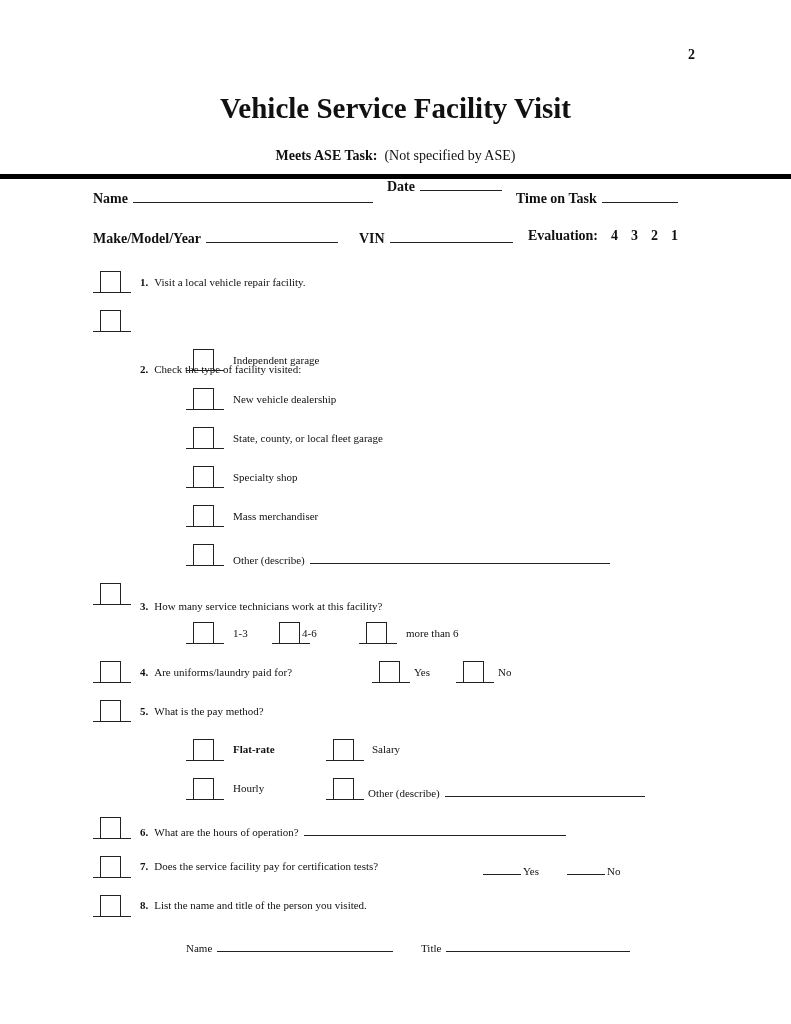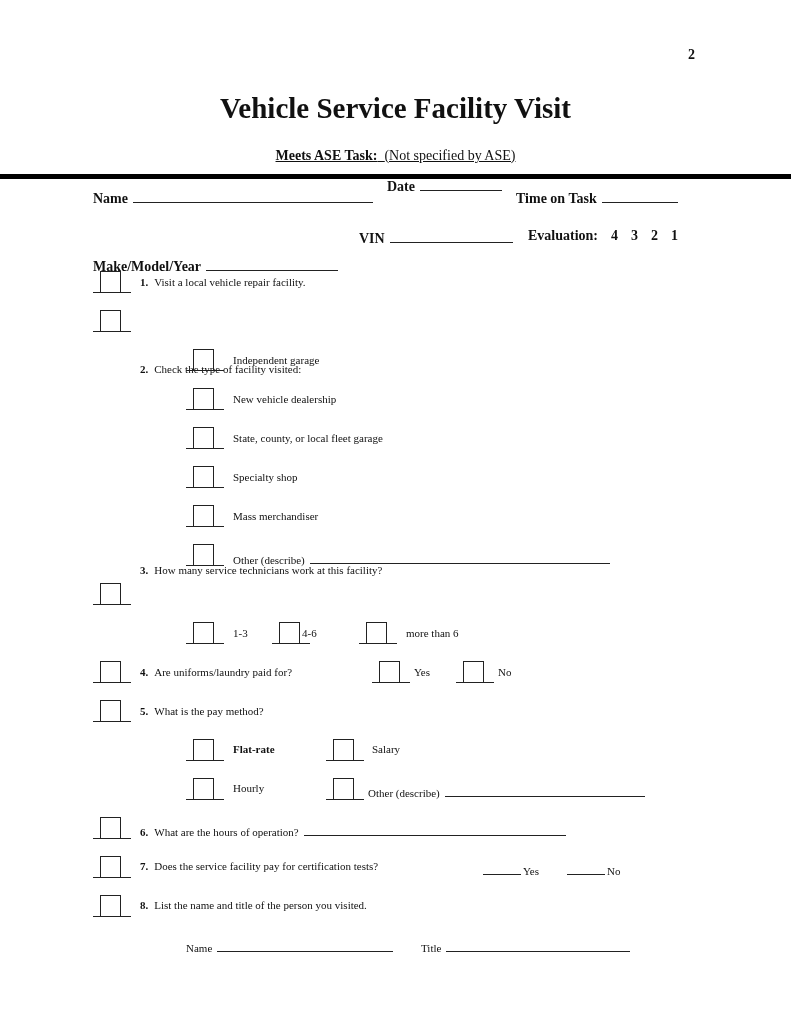--- a/index.html
+++ b/index.html
@@ -4,21 +4,21 @@
   <style>
     html, body { margin: 0; padding: 0; background: #ffffff; }
     body {
       width: 791px; height: 1024px; position: relative; overflow: hidden;
       font-family: "Liberation Serif", "DejaVu Serif", serif;
       color: #111111;
     }
     .abs { position: absolute; white-space: nowrap; }
     .page-num { left: 688px; top: 47px; font-size: 14px; font-weight: bold; }
     .title { left: 0; width: 791px; top: 92px; text-align: center; font-size: 29px; font-weight: bold; }
-    .subtitle { left: 0; width: 791px; top: 148px; text-align: center; font-size: 14px; text-decoration: underline; }
+    .subtitle { left: 0; width: 791px; top: 148px; text-align: center; font-size: 14px; }
     .subtitle b { font-weight: bold; }
     .rule { left: 0; top: 174px; width: 791px; height: 5px; background: #000; }
     .hdr { font-size: 14px; font-weight: bold; }
     .blank { display: inline-block; border-bottom: 1px solid #222; height: 14px; vertical-align: baseline; margin-left: 5px; }
     .eval span { margin-left: 13px; }
     .cb {
       position: absolute; width: 38px; height: 26px;
     }
     .cb .ln { position: absolute; left: 0; bottom: 0; width: 38px; height: 1px; background: #222; }
     .cb .bx { position: absolute; left: 7px; bottom: 0; width: 21px; height: 22px; border: 1.5px solid #222; border-bottom: none; box-sizing: border-box; }
@@ -37,21 +37,21 @@
 <div class="abs hdr" style="left:93px; top:188px;">
   <span>Name</span><span class="blank" style="width:240px"></span>
 </div>
 <div class="abs hdr" style="left:387px; top:176px;font-family:Liberation Serif, serif;">
   <span>Date</span><span class="blank" style="width:82px"></span>
 </div>
 <div class="abs hdr" style="left:516px; top:188px;">
   <span>Time on Task</span><span class="blank" style="width:76px"></span>
 </div>
 
-<div class="abs hdr" style="left:93px; top:228px;margin-top:28px;">
+<div class="abs hdr" style="left:93px; top:228px;">
   <span>Make/Model/Year</span><span class="blank" style="width:132px"></span>
 </div>
 <div class="abs hdr" style="left:359px; top:228px;">
   <span>VIN</span><span class="blank" style="width:123px"></span>
 </div>
 <div class="abs hdr eval" style="left:528px; top:228px;">
   <span style="margin-left:0">Evaluation:</span><span>4</span><span>3</span><span>2</span><span>1</span>
 </div>
 
 <div class="cb" style="left:93px; top:267px;">
@@ -99,21 +99,21 @@
 <div class="cb" style="left:186px; top:540px;">
     <div class="ln"></div>
     <div class="bx"></div>
   </div>
 <div class="abs txt" style="left:233px; top:549px;"><span>Other (describe)</span><span class="blank" style="width:300px"></span></div>
 
 <div class="cb" style="left:93px; top:579px;">
     <div class="ln"></div>
     <div class="bx"></div>
   </div>
-<div class="abs txt" style="left:140px; top:564px;"><span class="num">3.</span><span>How many service technicians work at this facility?</span></div>
+<div class="abs txt" style="left:140px; top:600px;"><span class="num">3.</span><span>How many service technicians work at this facility?</span></div>
 
 <div class="cb" style="left:186px; top:618px;">
     <div class="ln"></div>
     <div class="bx"></div>
   </div>
 <div class="abs txt" style="left:233px; top:627px;">1-3</div>
 <div class="cb" style="left:272px; top:618px;">
     <div class="ln"></div>
     <div class="bx"></div>
   </div>

